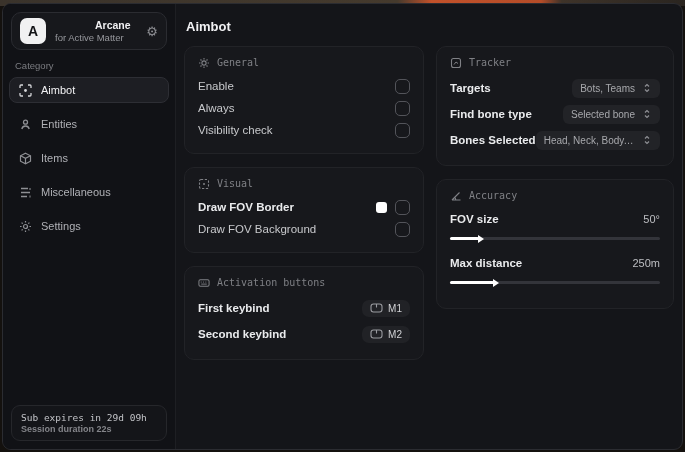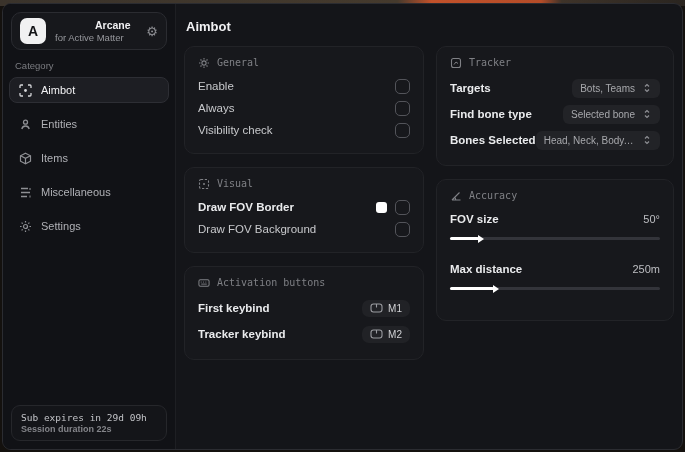--- a/index.html
+++ b/index.html
@@ -84,21 +84,21 @@
     display:flex; align-items:center; gap:5px; background:#212226;
     border-radius:7px; padding:3px 8px; font-size:10px; color:#d2d3d6; cursor:pointer;
   }
   .keybtn svg { color:#9a9ba0; }
   .dropdown {
     display:flex; align-items:flex-start; gap:7px; background:#222327;
     border-radius:6px; padding:4px 8px; font-size:10px; color:#a7a8ac;
     white-space:nowrap; cursor:pointer; max-width:160px; overflow:hidden;
   }
   .dropdown svg { color:#8e8f94; flex-shrink:0; }
-  .slider-group { margin-bottom:18px; }
+  .slider-group { margin-bottom:12px; }
   .slider-value { font-size:11px; color:#bdbec2; }
   .slider {
     position:relative; height:3px; background:#33343a; border-radius:2px;
     margin:7px 0 9px; cursor:pointer;
   }
   .slider-fill { position:absolute; left:0; top:0; bottom:0; background:#ffffff; border-radius:2px; }
   .slider-thumb {
     position:absolute; right:-5px; top:50%; transform:translateY(-50%);
     width:0; height:0; border-left:6px solid #ffffff;
     border-top:4px solid transparent; border-bottom:4px solid transparent;
@@ -246,21 +246,21 @@
             <span class="row-label strong">First keybind</span>
             <span class="keybtn">
               <svg width="13" height="10" viewBox="0 0 13 10" fill="none" stroke="currentColor" stroke-width="1.1">
                 <rect x="1" y="1" width="11" height="8" rx="2.5"></rect>
                   <path d="M6.5 1v3.5"></path>
               </svg>
               <span>M1</span>
             </span>
           </div>
           <div class="row tall">
-            <span class="row-label strong">Tracker keybind</span>
+            <span class="row-label strong">Second keybind</span>
             <span class="keybtn">
               <svg width="13" height="10" viewBox="0 0 13 10" fill="none" stroke="currentColor" stroke-width="1.1">
                 <rect x="1" y="1" width="11" height="8" rx="2.5"></rect>
                   <path d="M6.5 1v3.5"></path>
               </svg>
               <span>M2</span>
             </span>
           </div>
         </div>
       </div>

